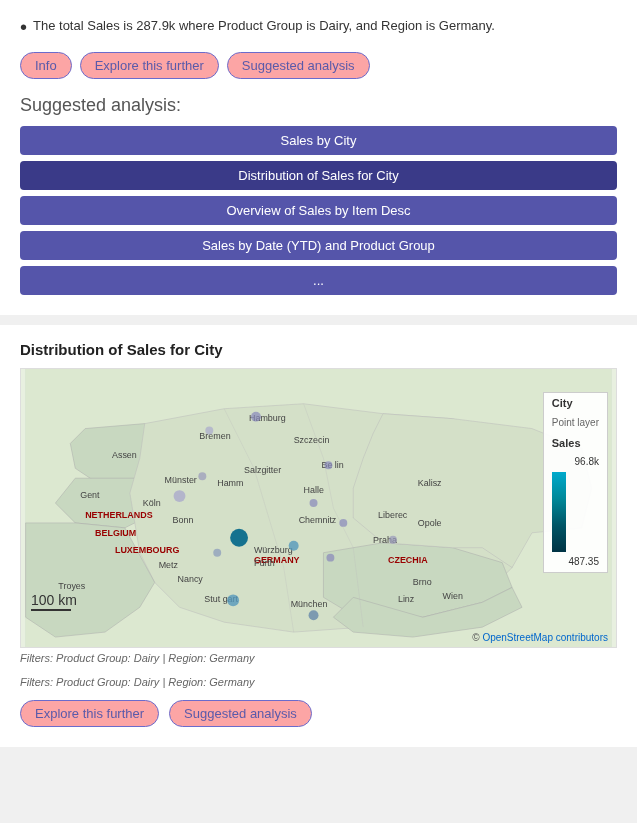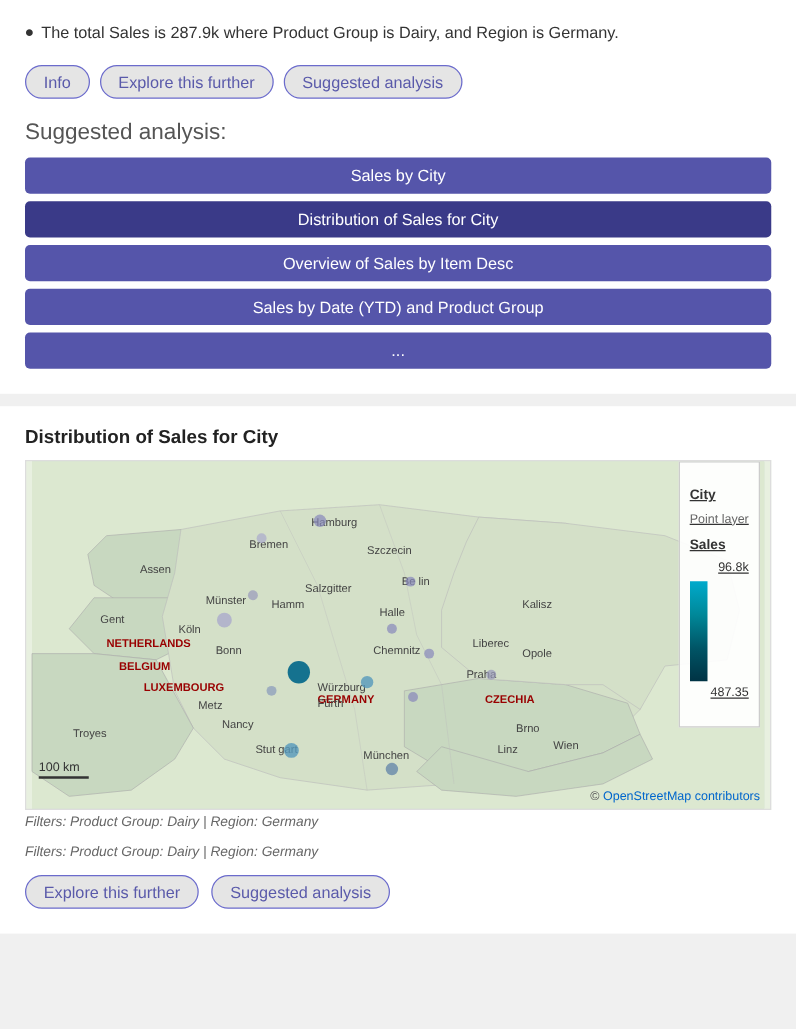--- a/index.html
+++ b/index.html
@@ -32,21 +32,21 @@
 
     .action-buttons {
       display: flex;
       gap: 8px;
       flex-wrap: wrap;
       margin-bottom: 16px;
     }
 
     .btn-outline {
       border: 1px solid #6b6bcc;
-      background: #e5e5e5;
+      background: #fca5a5;
       color: #5a5aaa;
       padding: 5px 14px;
       border-radius: 16px;
       cursor: pointer;
       font-size: 13px;
       text-align: center;
     }
 
     .suggested-label {
       font-size: 18px;
@@ -94,28 +94,27 @@
     }
 
     
     .map-bg {
       width: 100%;
       height: 100%;
     }
 
     .legend-box {
       position: absolute;
-      top: 0;
+      top: 23px;
       right: 8px;
       background: rgba(255,255,255,0.92);
       border: 1px solid #ccc;
-      padding: 18px 8px;
+      padding: 2px 8px;
       font-size: 11px;
       line-height: 1.6;
-      text-decoration: underline;
     }
 
     .legend-title {
       font-weight: 600;
       font-size: 11px;
       margin-bottom: 2px;
     }
 
     .gradient-bar {
       width: 14px;
@@ -164,23 +163,23 @@
       text-align: right;
     }
 
     .map-attribution a {
       color: #0066cc;
       text-decoration: none;
     }
 
     .scale-bar {
       position: absolute;
-      bottom: 24px;
+      bottom: 36px;
       left: 10px;
-      font-size: 10px;
+      font-size: 14px;
       color: #333;
     }
 
     .scale-line {
       width: 40px;
       height: 2px;
       background: #333;
       display: block;
       margin-top: 1px;
     }

